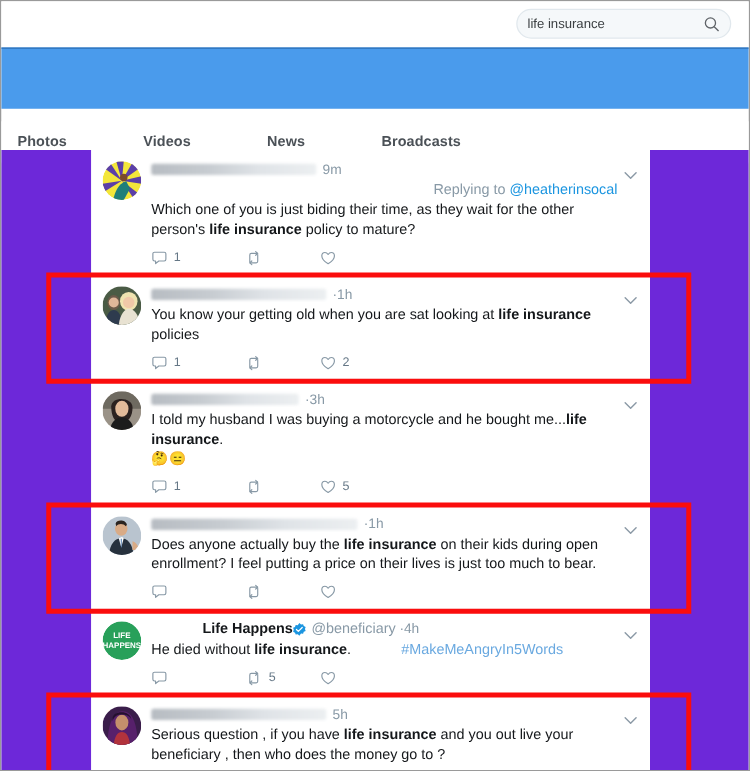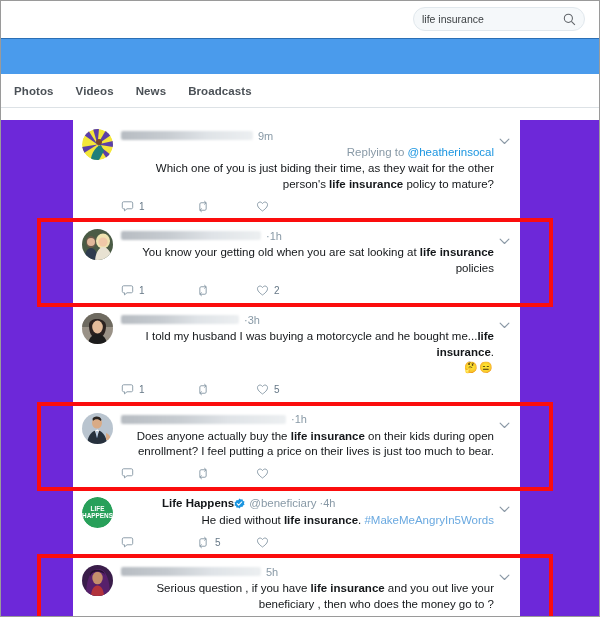--- a/index.html
+++ b/index.html
@@ -68,29 +68,30 @@
     width: 100%;
     height: 48px;
     background: #4a9bec;
     border-top: 1px solid #2b6fb5;
   }
 
   
   .tabbar {
     position: absolute;
     left: 0;
-    top: 73px;
+    top: 96px;
     width: 100%;
     height: 34px;
     background: #ffffff;
     border-bottom: 1px solid #dde2e6;
     display: flex;
     align-items: center;
     padding-left: 13px;
     box-sizing: border-box;
+    gap: 39px;
   }
   .tab {
     font-size: 11.5px;
     font-weight: bold;
     color: #4b5157;
     margin-right: 22px;
     letter-spacing: .1px;
     cursor: pointer;
   }
 
@@ -179,24 +180,23 @@
     margin-bottom: 1px;
     line-height: 15px;
     text-align: right;
   }
   .replying .at { color: #1b95e0; }
   .tweet-text {
     font-size: 11.5px;
     color: #14171a;
     line-height: 15.5px;
     word-wrap: break-word;
-    text-align: right;
   }
   .tweet-text b { font-weight: bold; }
-  .hashtag { color: #6aa9e0; }
+  .hashtag { color: #6aa9e0; margin-left: 37px; }
   .emoji { font-size: 11px; letter-spacing: 1px; }
 
   .actions {
     display: flex;
     align-items: center;
     margin-top: 7px;
     height: 14px;
   }
   .action {
     display: flex;

